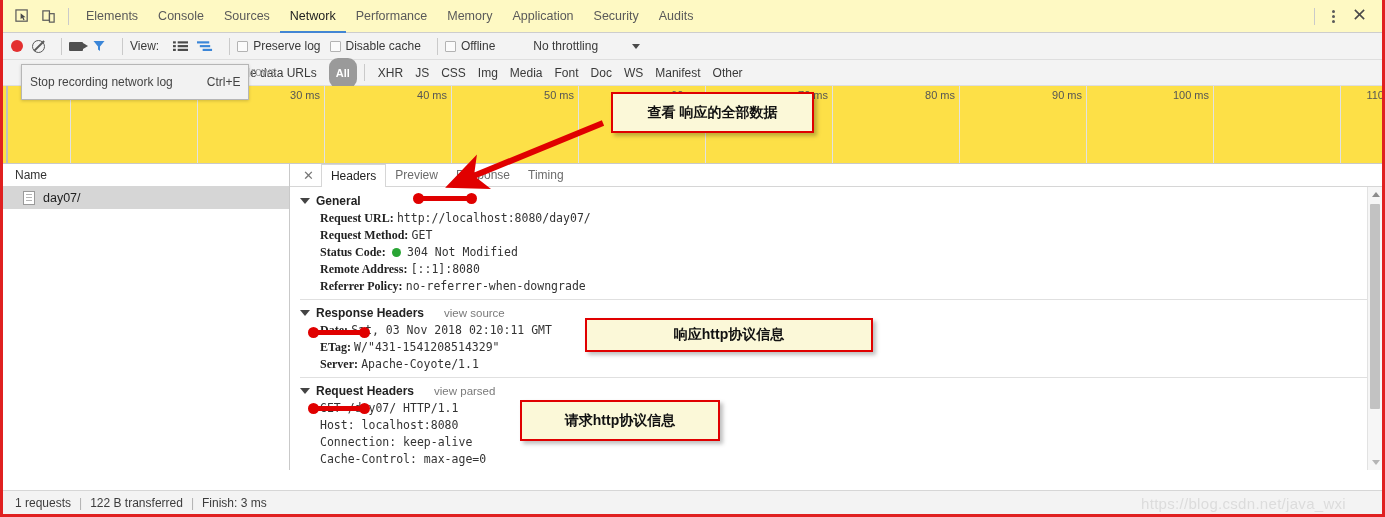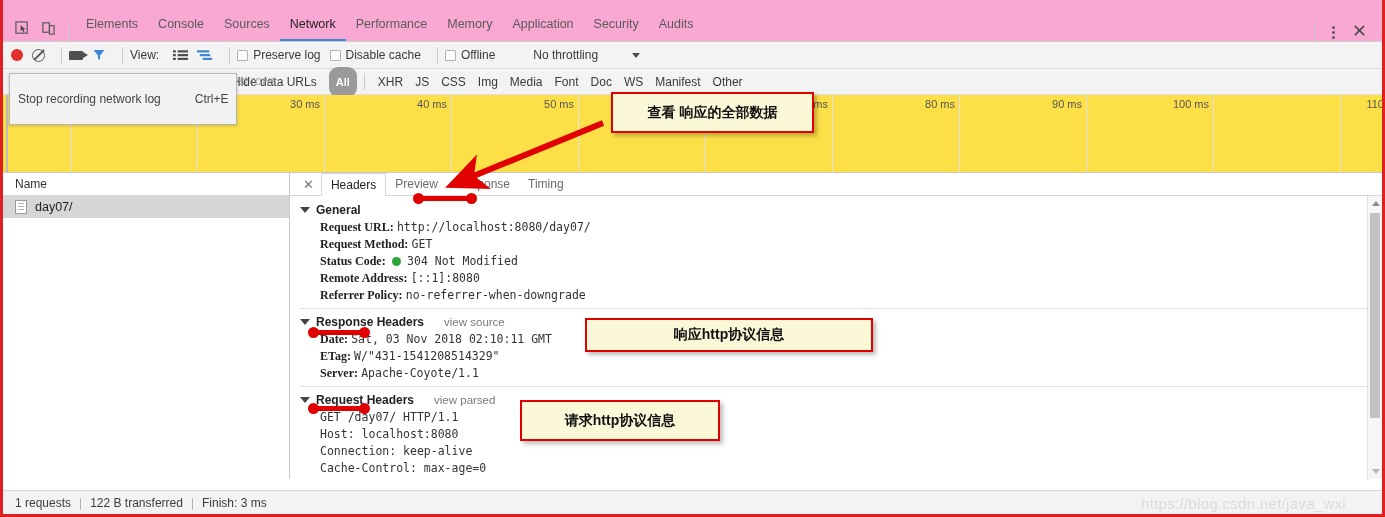--- a/index.html
+++ b/index.html
@@ -14,23 +14,23 @@
     overflow: hidden;
     border-left: 3px solid #e02020;
     border-right: 3px solid #e02020;
     border-bottom: 3px solid #e02020;
     background: #fff;
   }
   .mono { font-family: "DejaVu Sans Mono", "Liberation Mono", monospace; }
 
   
   .devtools-tabstrip {
-    display: flex; align-items: flex-end;
-    height: 42px;
-    background: #f9a8d4;
+    display: flex; align-items: center;
+    height: 33px;
+    background: #fef9c3;
     border-bottom: 1px solid #cdcdcd;
     padding-left: 6px;
     position: relative;
   }
   .tb-icon {
     width: 26px; height: 26px;
     display: flex; align-items: center; justify-content: center;
     cursor: pointer;
   }
   .vdiv { width: 1px; height: 17px; background: #cacaca; margin: 0 7px; }
@@ -93,23 +93,23 @@
     position: relative;
   }
   .ftype { padding: 0 6px; cursor: pointer; white-space: nowrap; }
   .ftype.all {
     background: #9a9a9a; color: #fff; border-radius: 9px;
     padding: 9px 7px; font-size: 11px; font-weight: bold;
   }
 
   
   .tooltip-pop {
-    position: absolute; left: 6px; top: 4px;
+    position: absolute; left: 18px; top: 4px;
     background: #f2f2f2; border: 1px solid #b6b6b6;
-    font-size: 12px; color: #444; padding: 18px 8px;
+    font-size: 12px; color: #444; padding: 10px 8px;
     display: flex; gap: 34px; white-space: nowrap;
     box-shadow: 0 1px 3px rgba(0,0,0,.18);
     z-index: 30;
   }
 
   
   .timeline {
     position: relative; height: 78px;
     background: #fde047; border-bottom: 1px solid #c9c9c9;
     overflow: hidden;
@@ -126,21 +126,21 @@
   .name-col {
     width: 287px; border-right: 1px solid #c9c9c9;
     display: flex; flex-direction: column; background: #fff;
   }
   .name-head {
     height: 23px; line-height: 23px; font-size: 12px; color: #333;
     padding-left: 12px; border-bottom: 1px solid #d6d6d6; background: #fff;
   }
   .req-row {
     display: flex; align-items: center; gap: 8px;
-    height: 22px; padding-left: 12px; font-size: 12.5px;
+    height: 22px; padding-left: 20px; font-size: 12.5px;
     background: #d6d6d6; color: #222; cursor: pointer;
   }
   .doc-icon {
     width: 12px; height: 14px; background: #fff;
     border: 1px solid #9a9a9a; position: relative; flex: none;
   }
   .doc-icon::after {
     content: ""; position: absolute; left: 2px; top: 2px; right: 2px; bottom: 2px;
     background: repeating-linear-gradient(to bottom, #b5b5b5 0 1px, transparent 1px 3px);
   }

